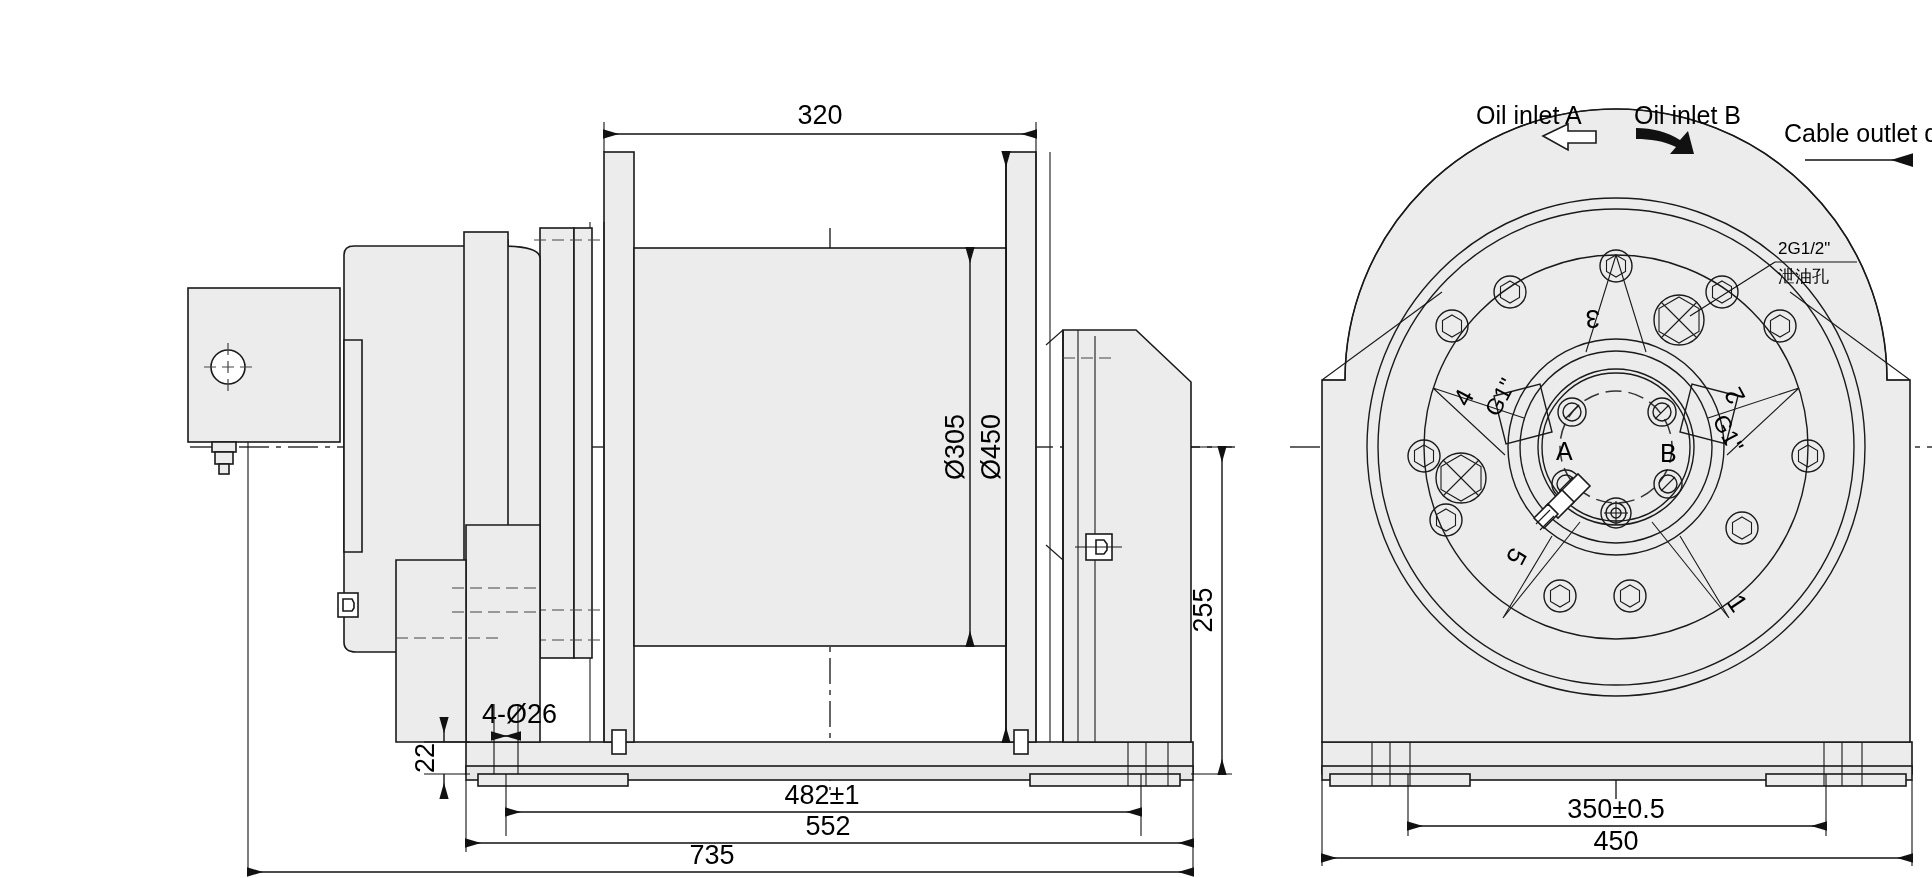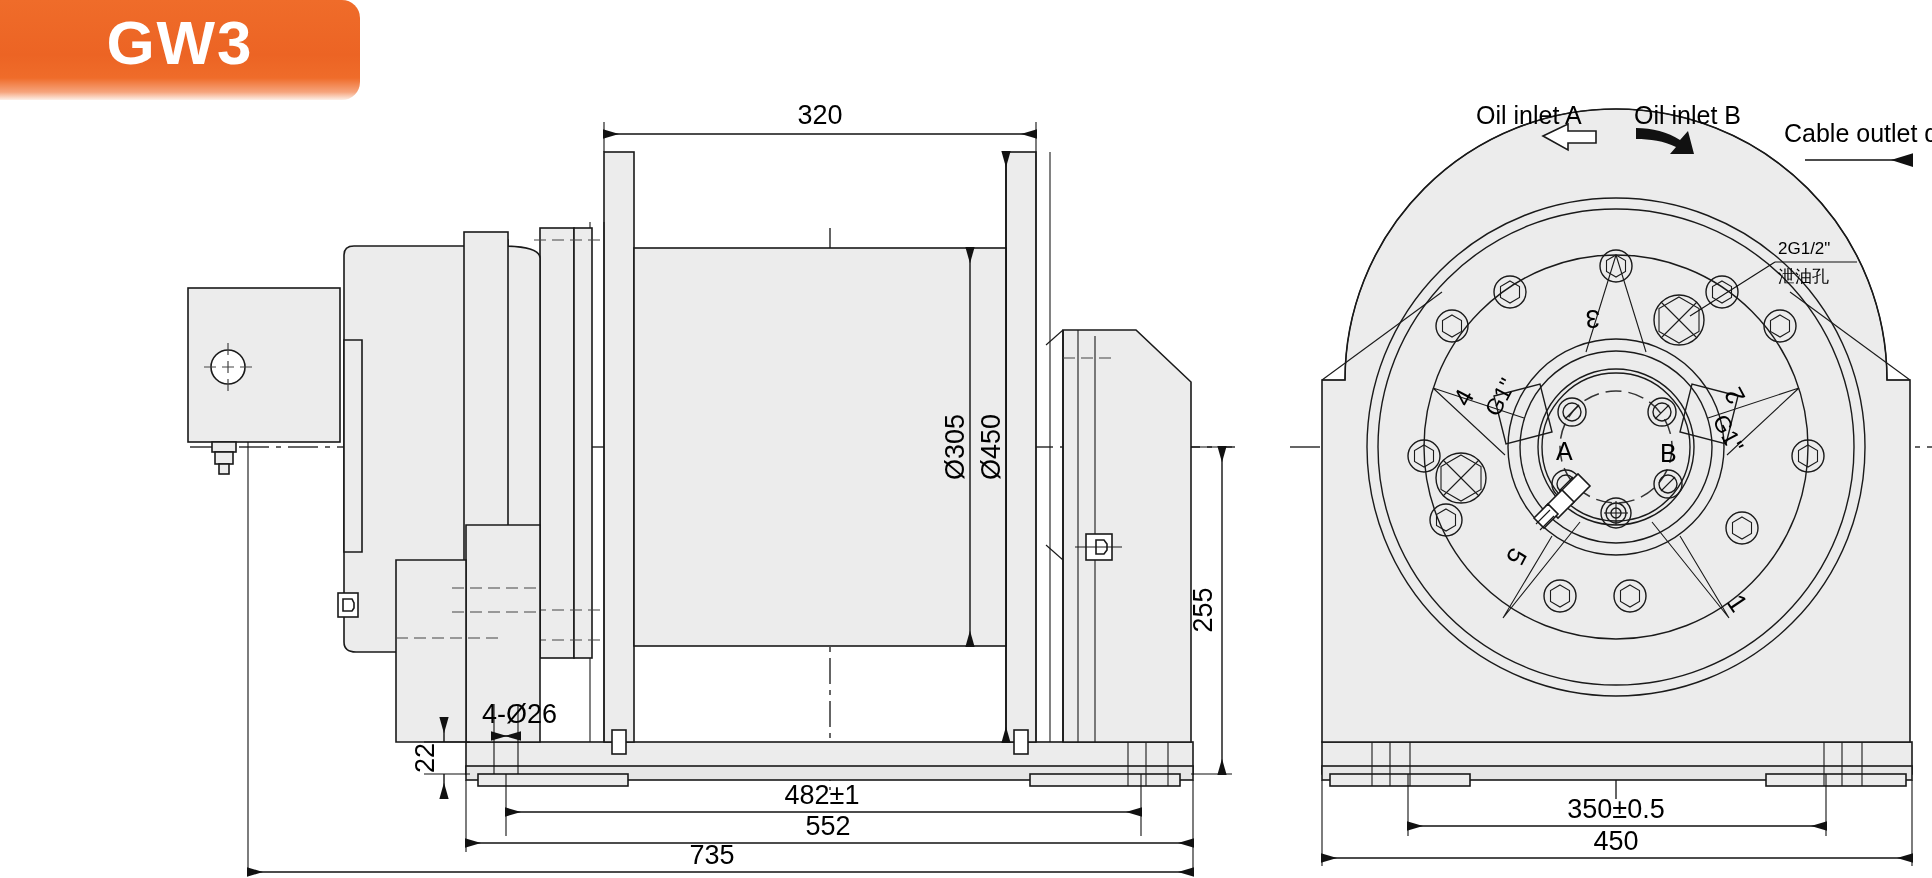--- a/index.html
+++ b/index.html
@@ -36,23 +36,20 @@
   .centerv{fill:none;stroke:#333;stroke-width:1.5;stroke-dasharray:26 6 5 6;}
   .hid{fill:none;stroke:#444;stroke-width:1.2;stroke-dasharray:12 6;}
   .dimline{fill:none;stroke:#111;stroke-width:1.4;}
   .ext{fill:none;stroke:#111;stroke-width:1.1;}
 </style>
 </head>
 <body>
 
 <div id="stage">
 
-  <div class="badge">
-    <span>GW3</span>
-  </div>
 
   <svg width="1932" height="878" viewBox="0 0 1932 878">
     <defs>
       <marker id="ar" viewBox="0 0 12 10" refX="11" refY="5" markerWidth="12" markerHeight="10" orient="auto">
         <path d="M0,5 L12,1.6 L12,8.4 Z" fill="#111"></path>
       </marker>
       <marker id="arS" viewBox="0 0 12 10" refX="1" refY="5" markerWidth="12" markerHeight="10" orient="auto">
         <path d="M12,5 L0,1.6 L0,8.4 Z" fill="#111"></path>
       </marker>
       <marker id="arB" viewBox="0 0 16 12" refX="15" refY="6" markerWidth="16" markerHeight="12" orient="auto">

